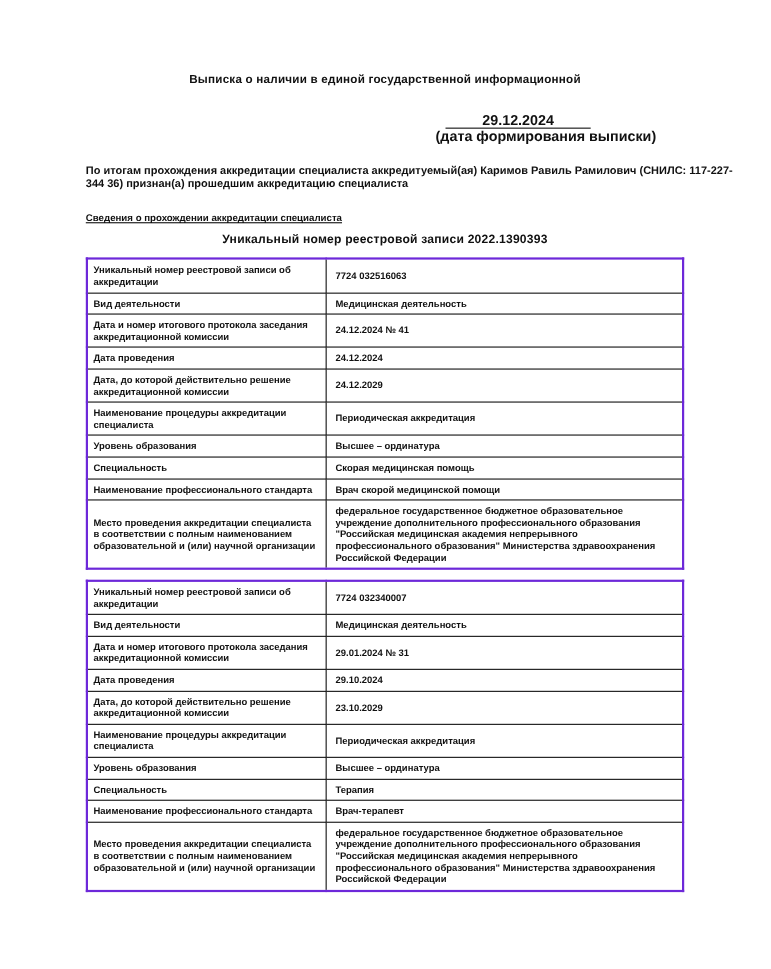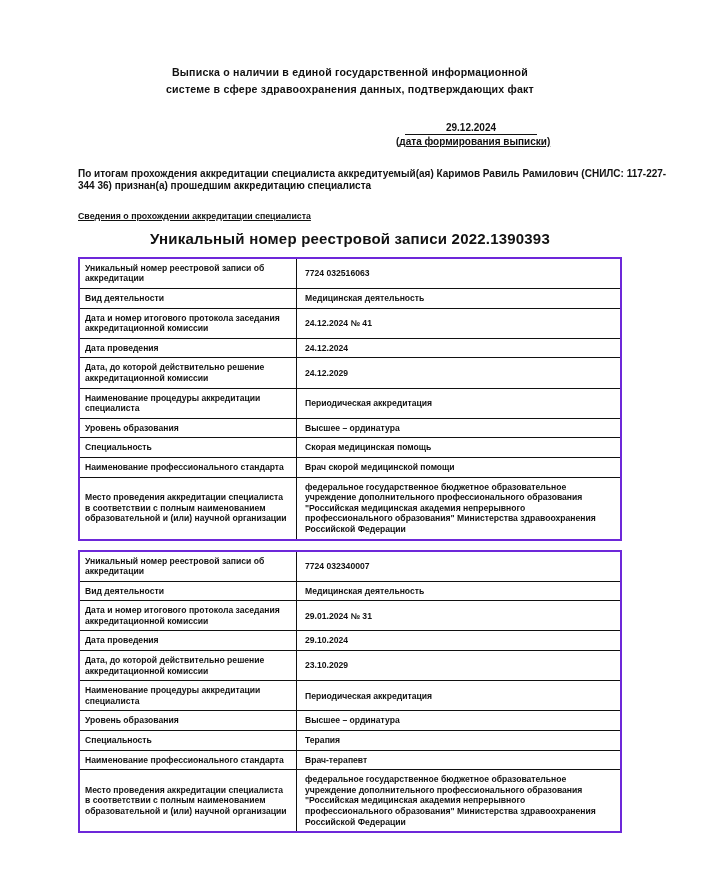--- a/index.html
+++ b/index.html
@@ -34,55 +34,54 @@
     line-height: 17.4px;
     letter-spacing: 0.2px;
   }
   .doc-title .t-line { white-space: nowrap; }
   
   .date-block {
     margin-top: 23px;
     margin-left: 318px;
     width: 150px;
     text-align: center;
-    font-size: 10px;
+    font-size: 13px;
     line-height: 11px;
   }
   .date-line {
     display: block;
     width: 132px;
     margin: 0 auto;
     padding-bottom: 1px;
     border-bottom: 1.5px solid #111111;
   }
   .date-caption {
     display: block;
     padding-top: 1px;
     white-space: nowrap;
-    text-decoration: underline;
   }
   
   .intro {
     margin-top: 21px;
     text-align: left;
     font-size: 10px;
     line-height: 12px;
   }
   .intro .p-line { white-space: nowrap; }
   
   .section-heading {
     margin-top: 19px;
     text-align: left;
     font-size: 8.8px;
     text-decoration: underline;
   }
   .registry-heading {
     margin-top: 9px;
     text-align: center;
-    font-size: 15px;
+    font-size: 11px;
     letter-spacing: 0.2px;
   }
   
   table.acc-table {
     margin-top: 10px;
     width: 544px;
     border-collapse: collapse;
     border: 2px solid #6d28d9;
     table-layout: fixed;
   }
@@ -98,21 +97,20 @@
   .acc-table td.val { padding-left: 8px; }
 </style>
 </head>
 <body>
 
 <div class="page">
   <div class="content">
 
     <div class="doc-title">
       <div class="t-line">Выписка о наличии в единой государственной информационной</div>
-      <div class="t-line">системе в сфере здравоохранения данных, подтверждающих факт</div>
     </div>
 
     <div class="date-block">
       <span class="date-line">29.12.2024</span>
       <span class="date-caption">(дата формирования выписки)</span>
     </div>
 
     <div class="intro">
       <div class="p-line">По итогам прохождения аккредитации специалиста аккредитуемый(ая) Каримов Равиль Рамилович (СНИЛС: 117-227-</div>
       <div class="p-line">344 36) признан(а) прошедшим аккредитацию специалиста</div>

